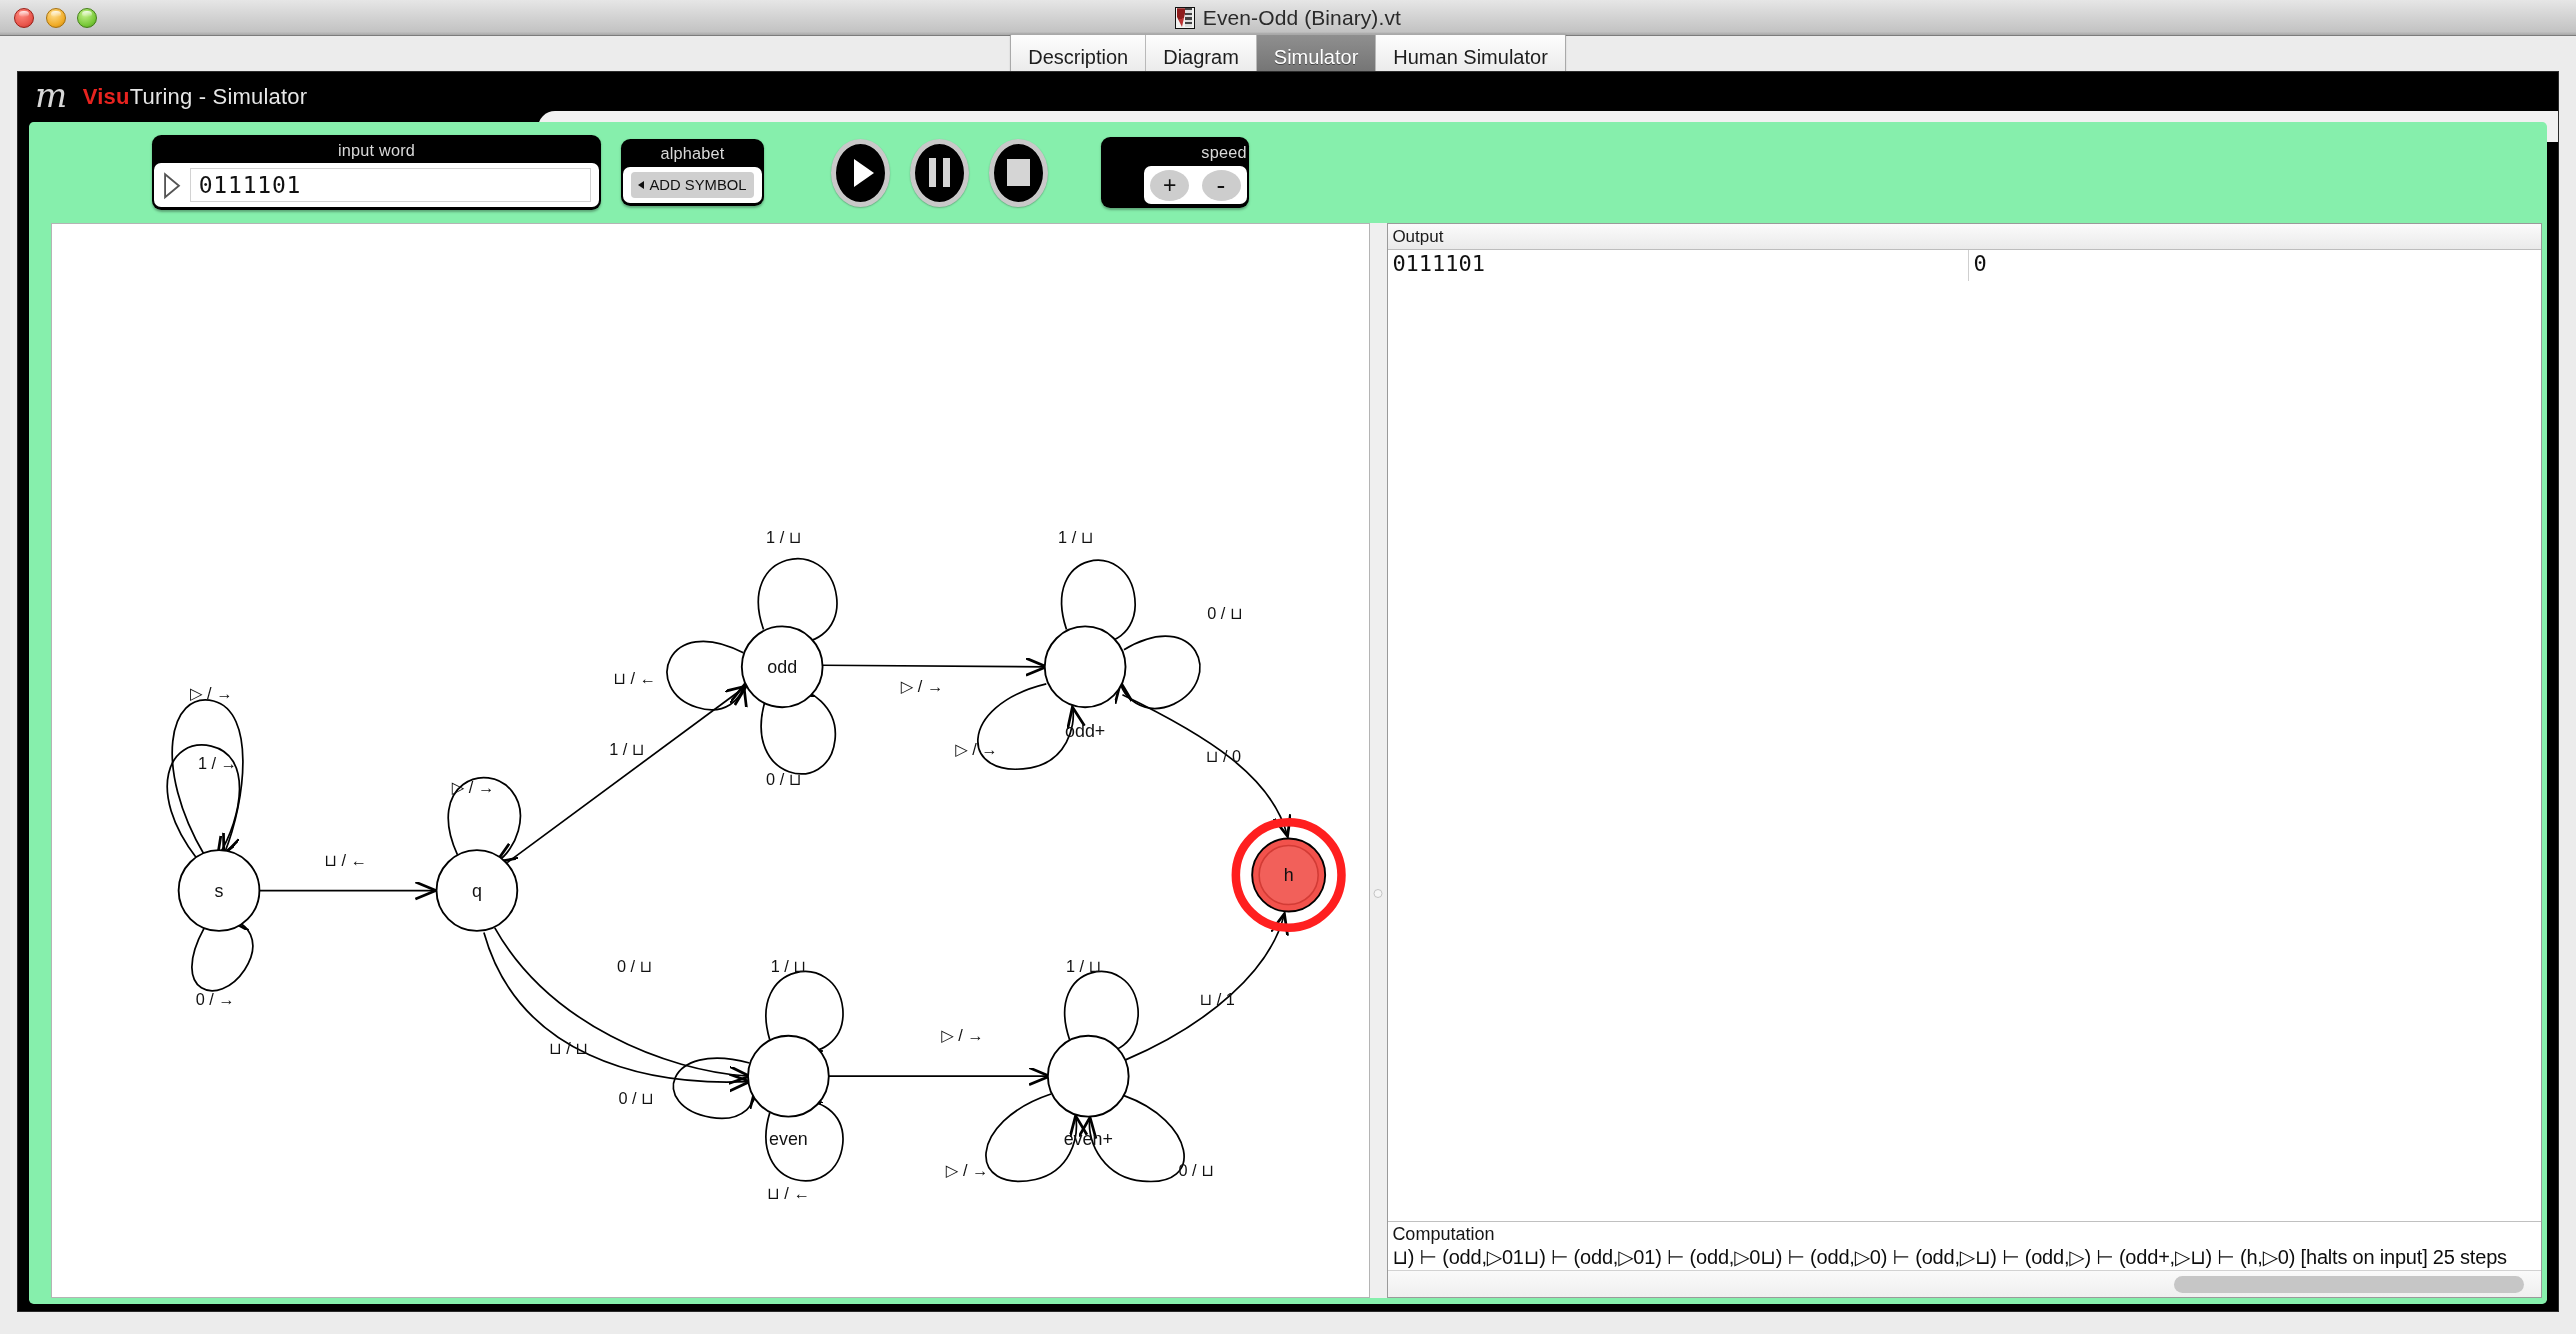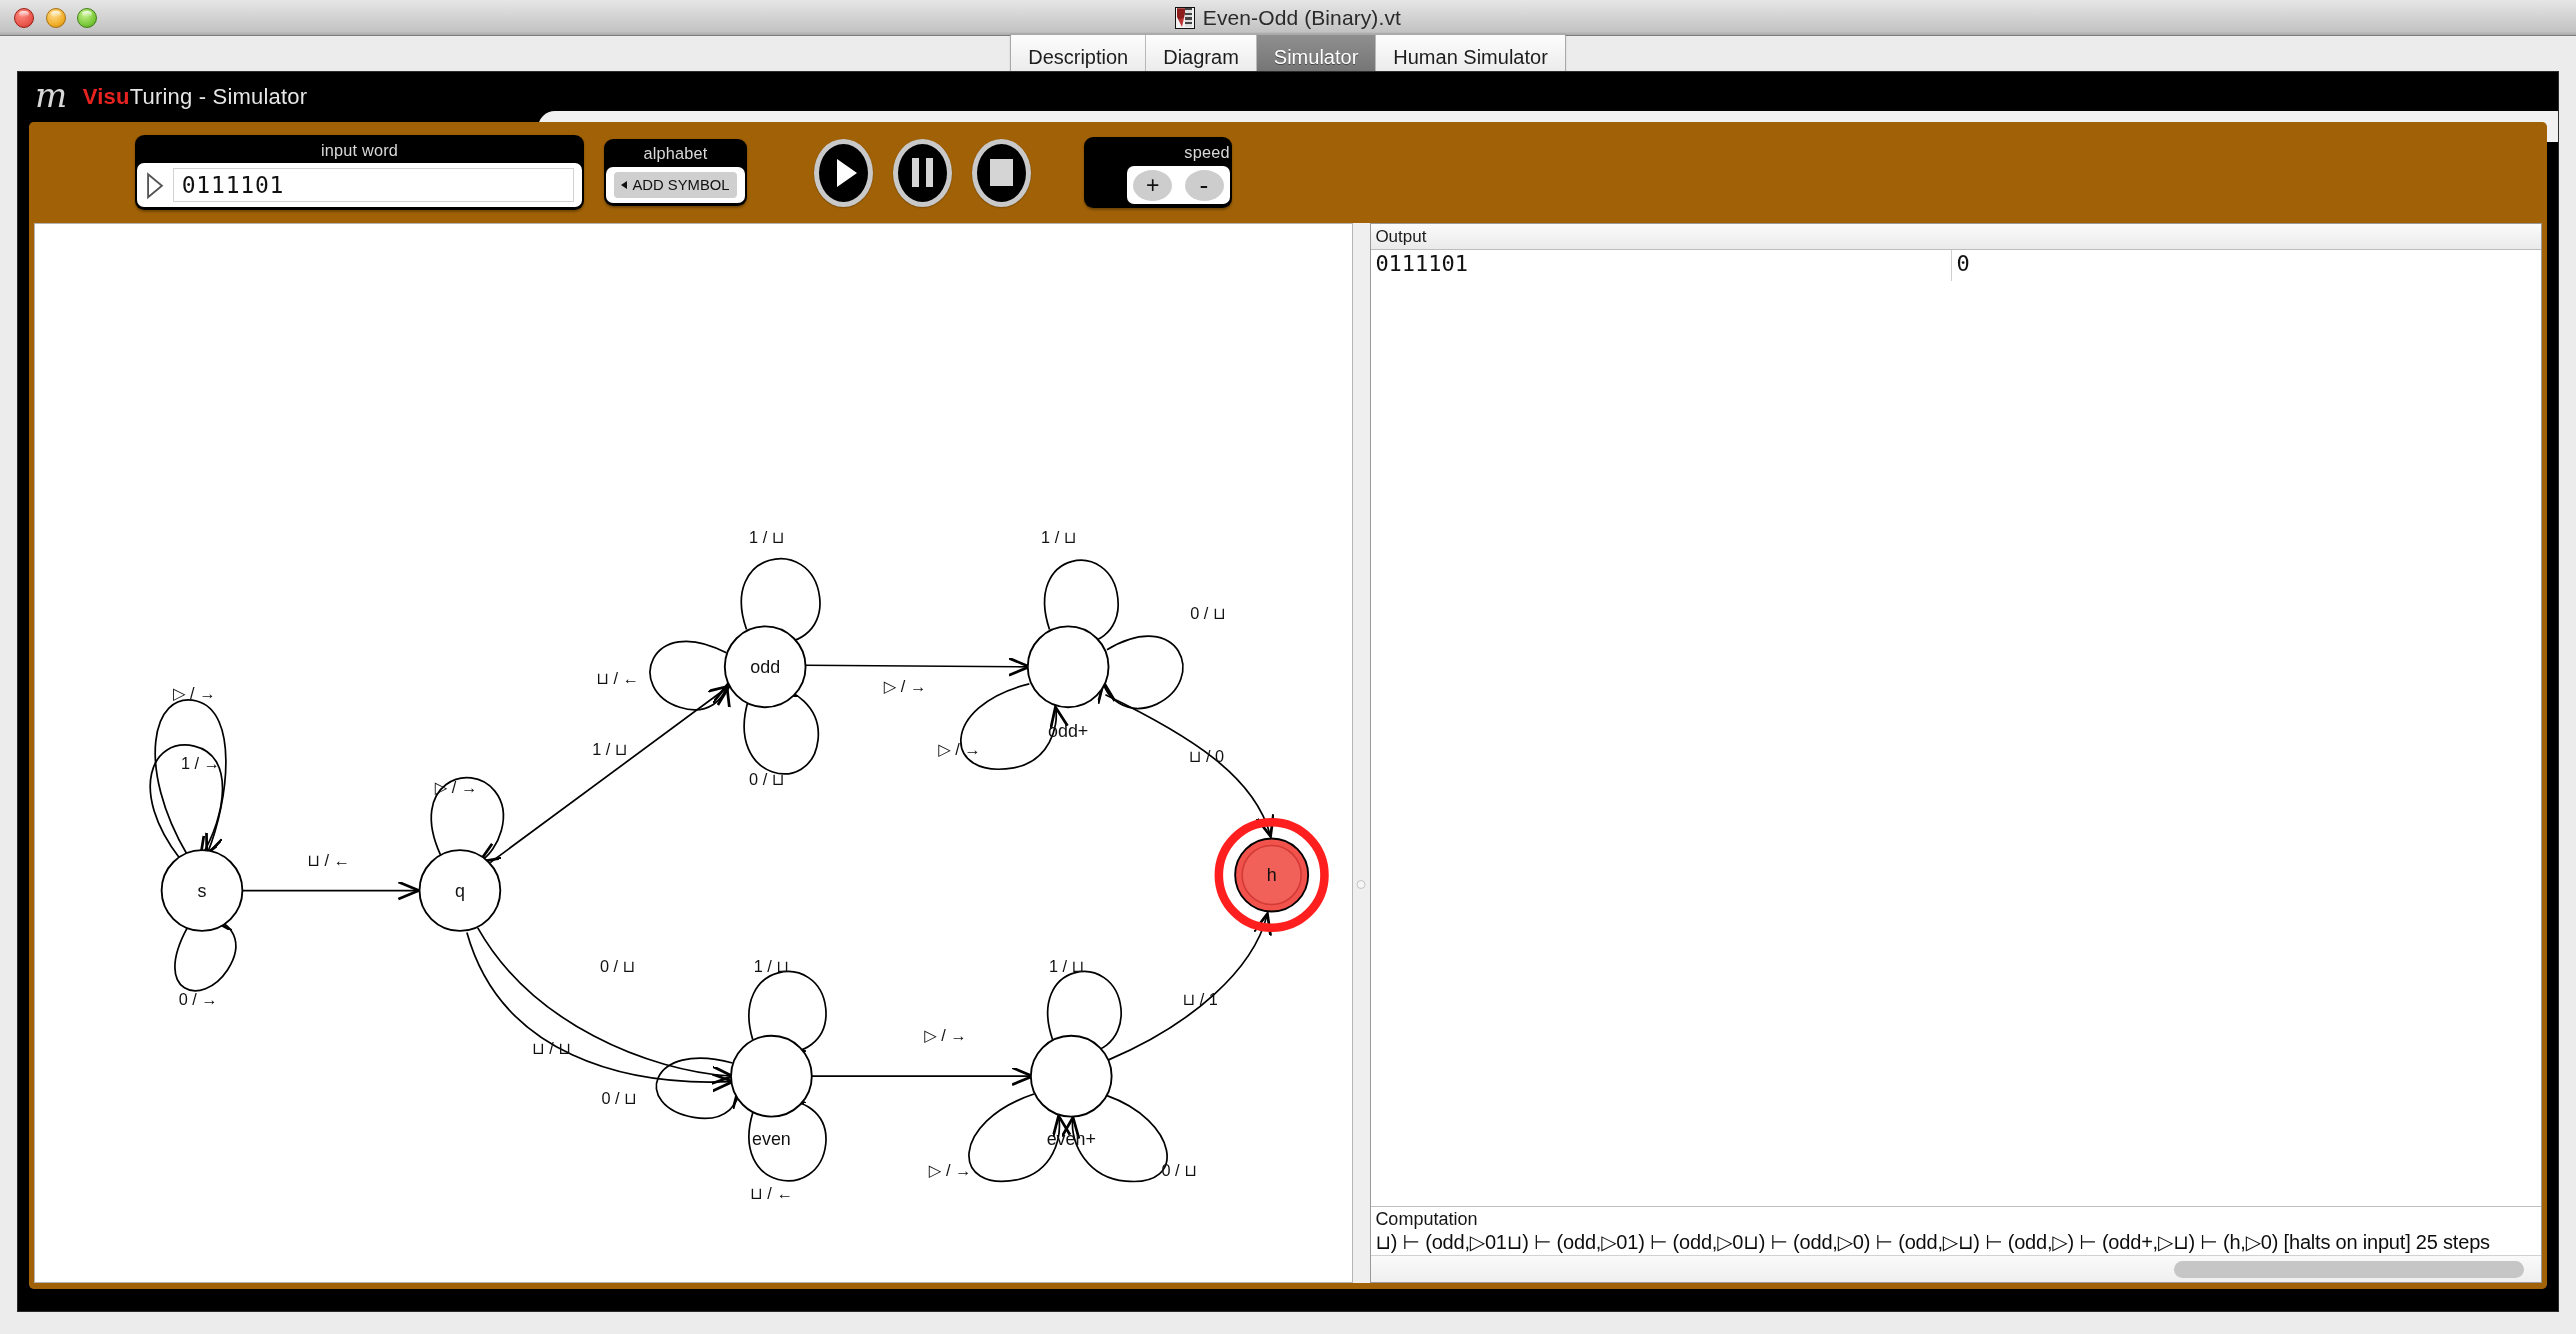--- a/index.html
+++ b/index.html
@@ -128,26 +128,27 @@
     position: absolute;
     right: 0; top: 39px;
     width: 2020px; height: 31px;
     background: #f1f1f1;
     border-top-left-radius: 17px;
   }
 
   
   .content {
     flex: 1 1 auto;
-    margin: 0 11px 22px 11px;
-    background: #a16207;
+    margin: 0 11px 7px 11px;
+    background: #86efac;
     border-radius: 4.7px;
     display: flex; flex-direction: column;
     position: relative;
     overflow: hidden;
+    padding-left: 17px;
   }
 
   
   .controls {
     flex: 0 0 auto;
     height: 101px;
     display: flex; align-items: center;
     gap: 20px;
     padding: 0 22px;
     position: relative;

